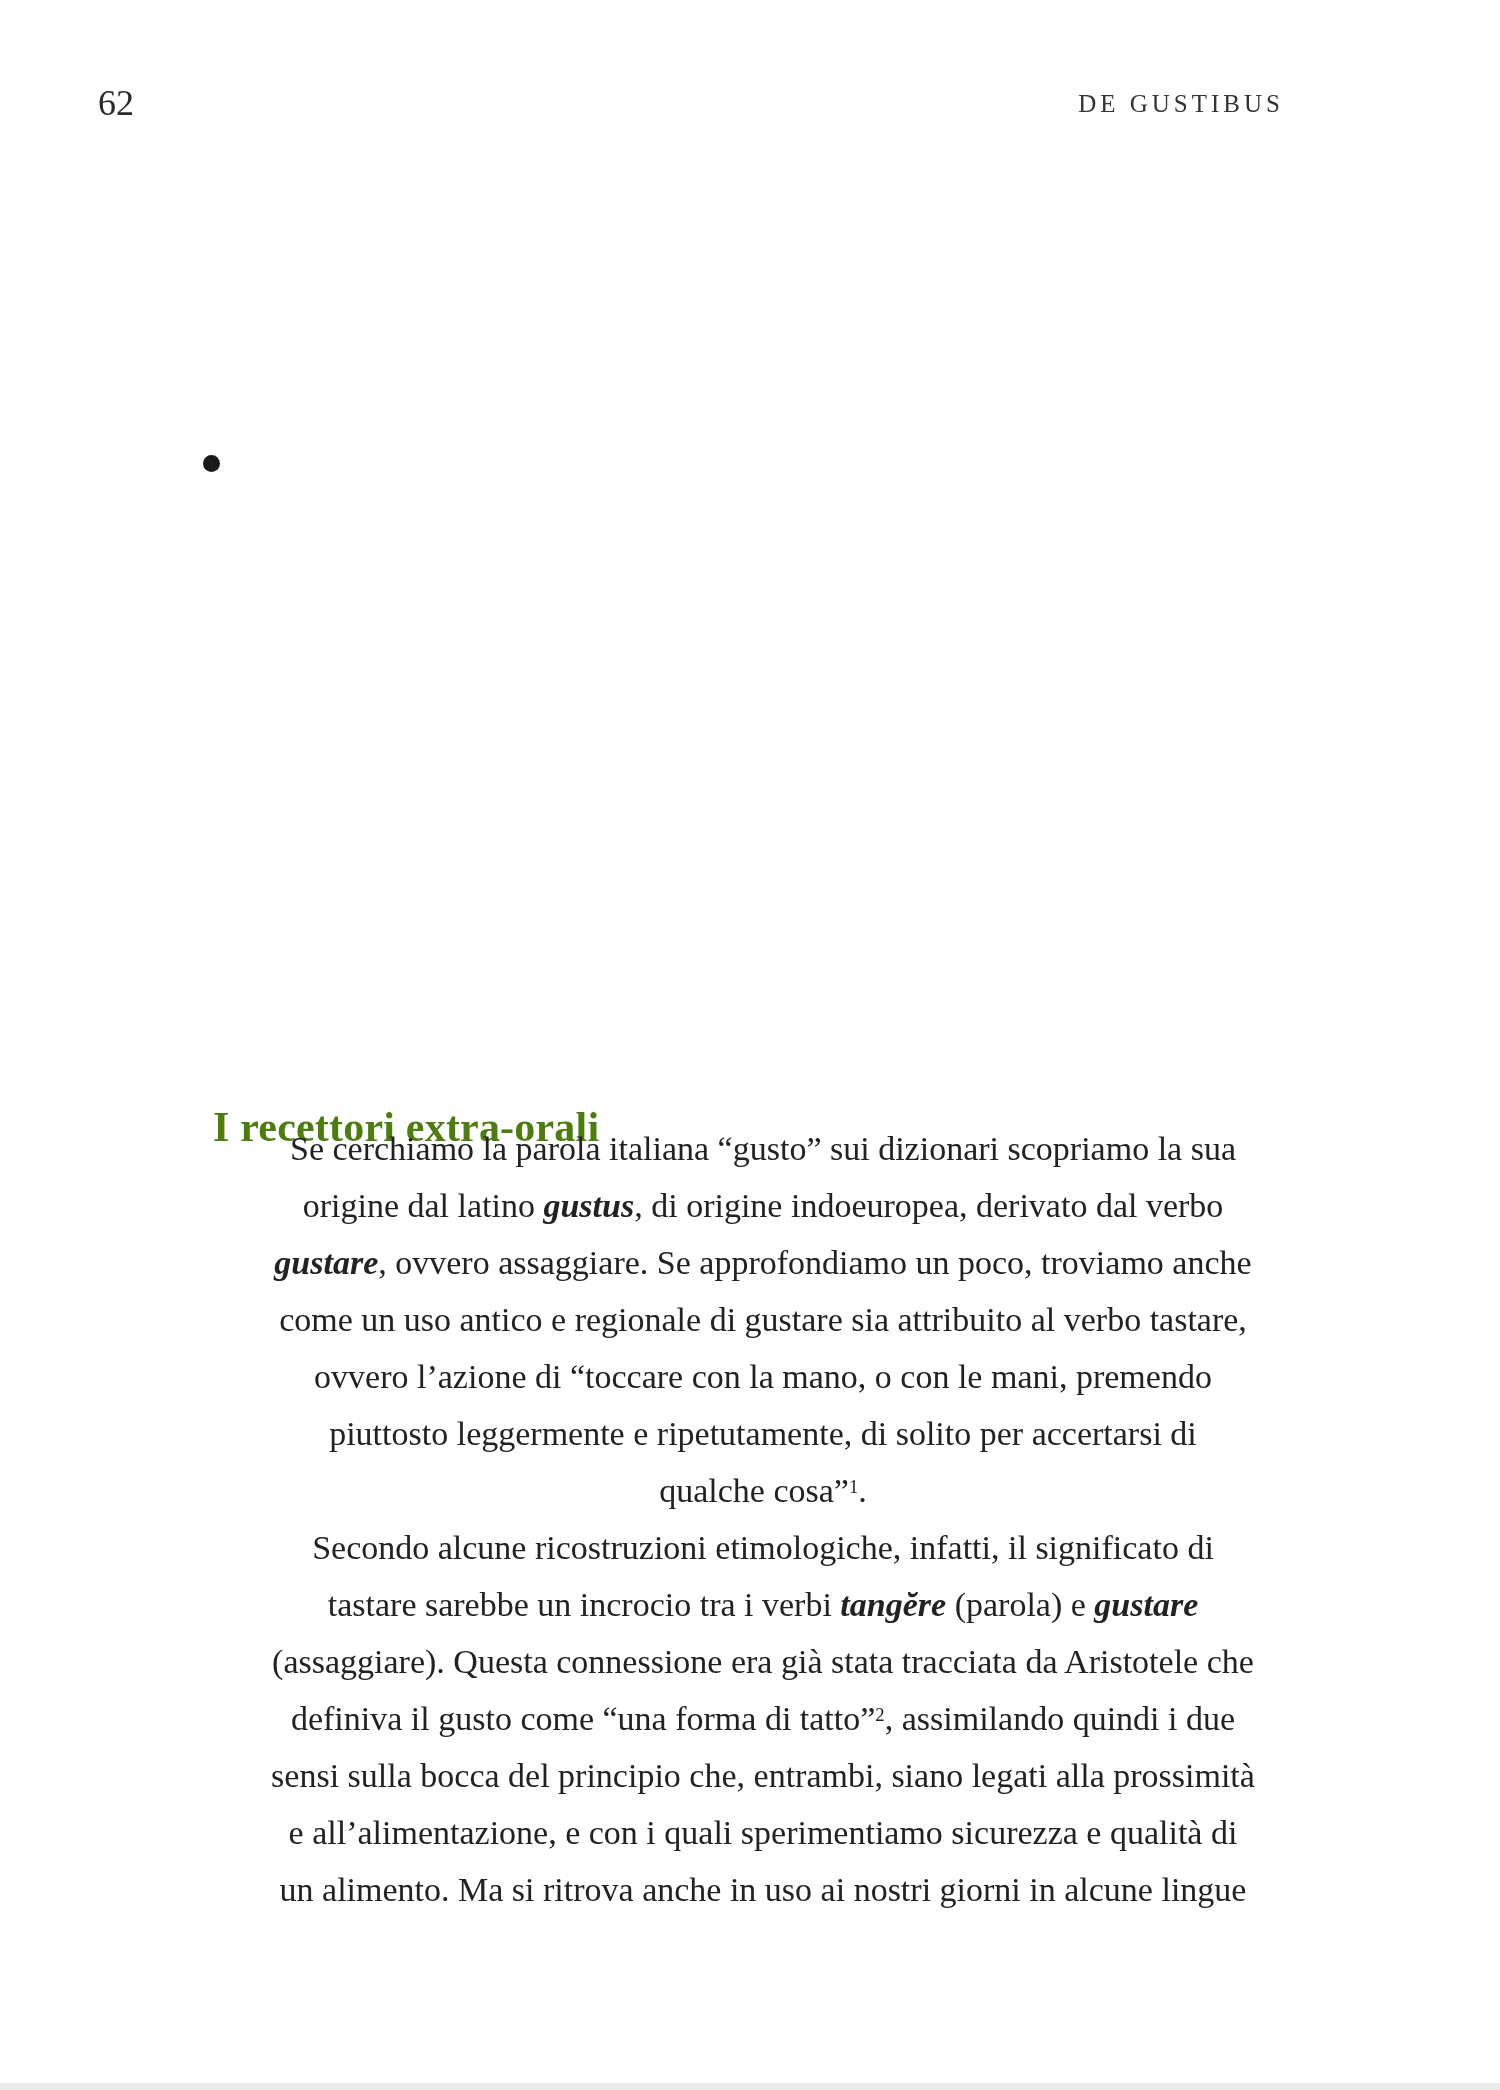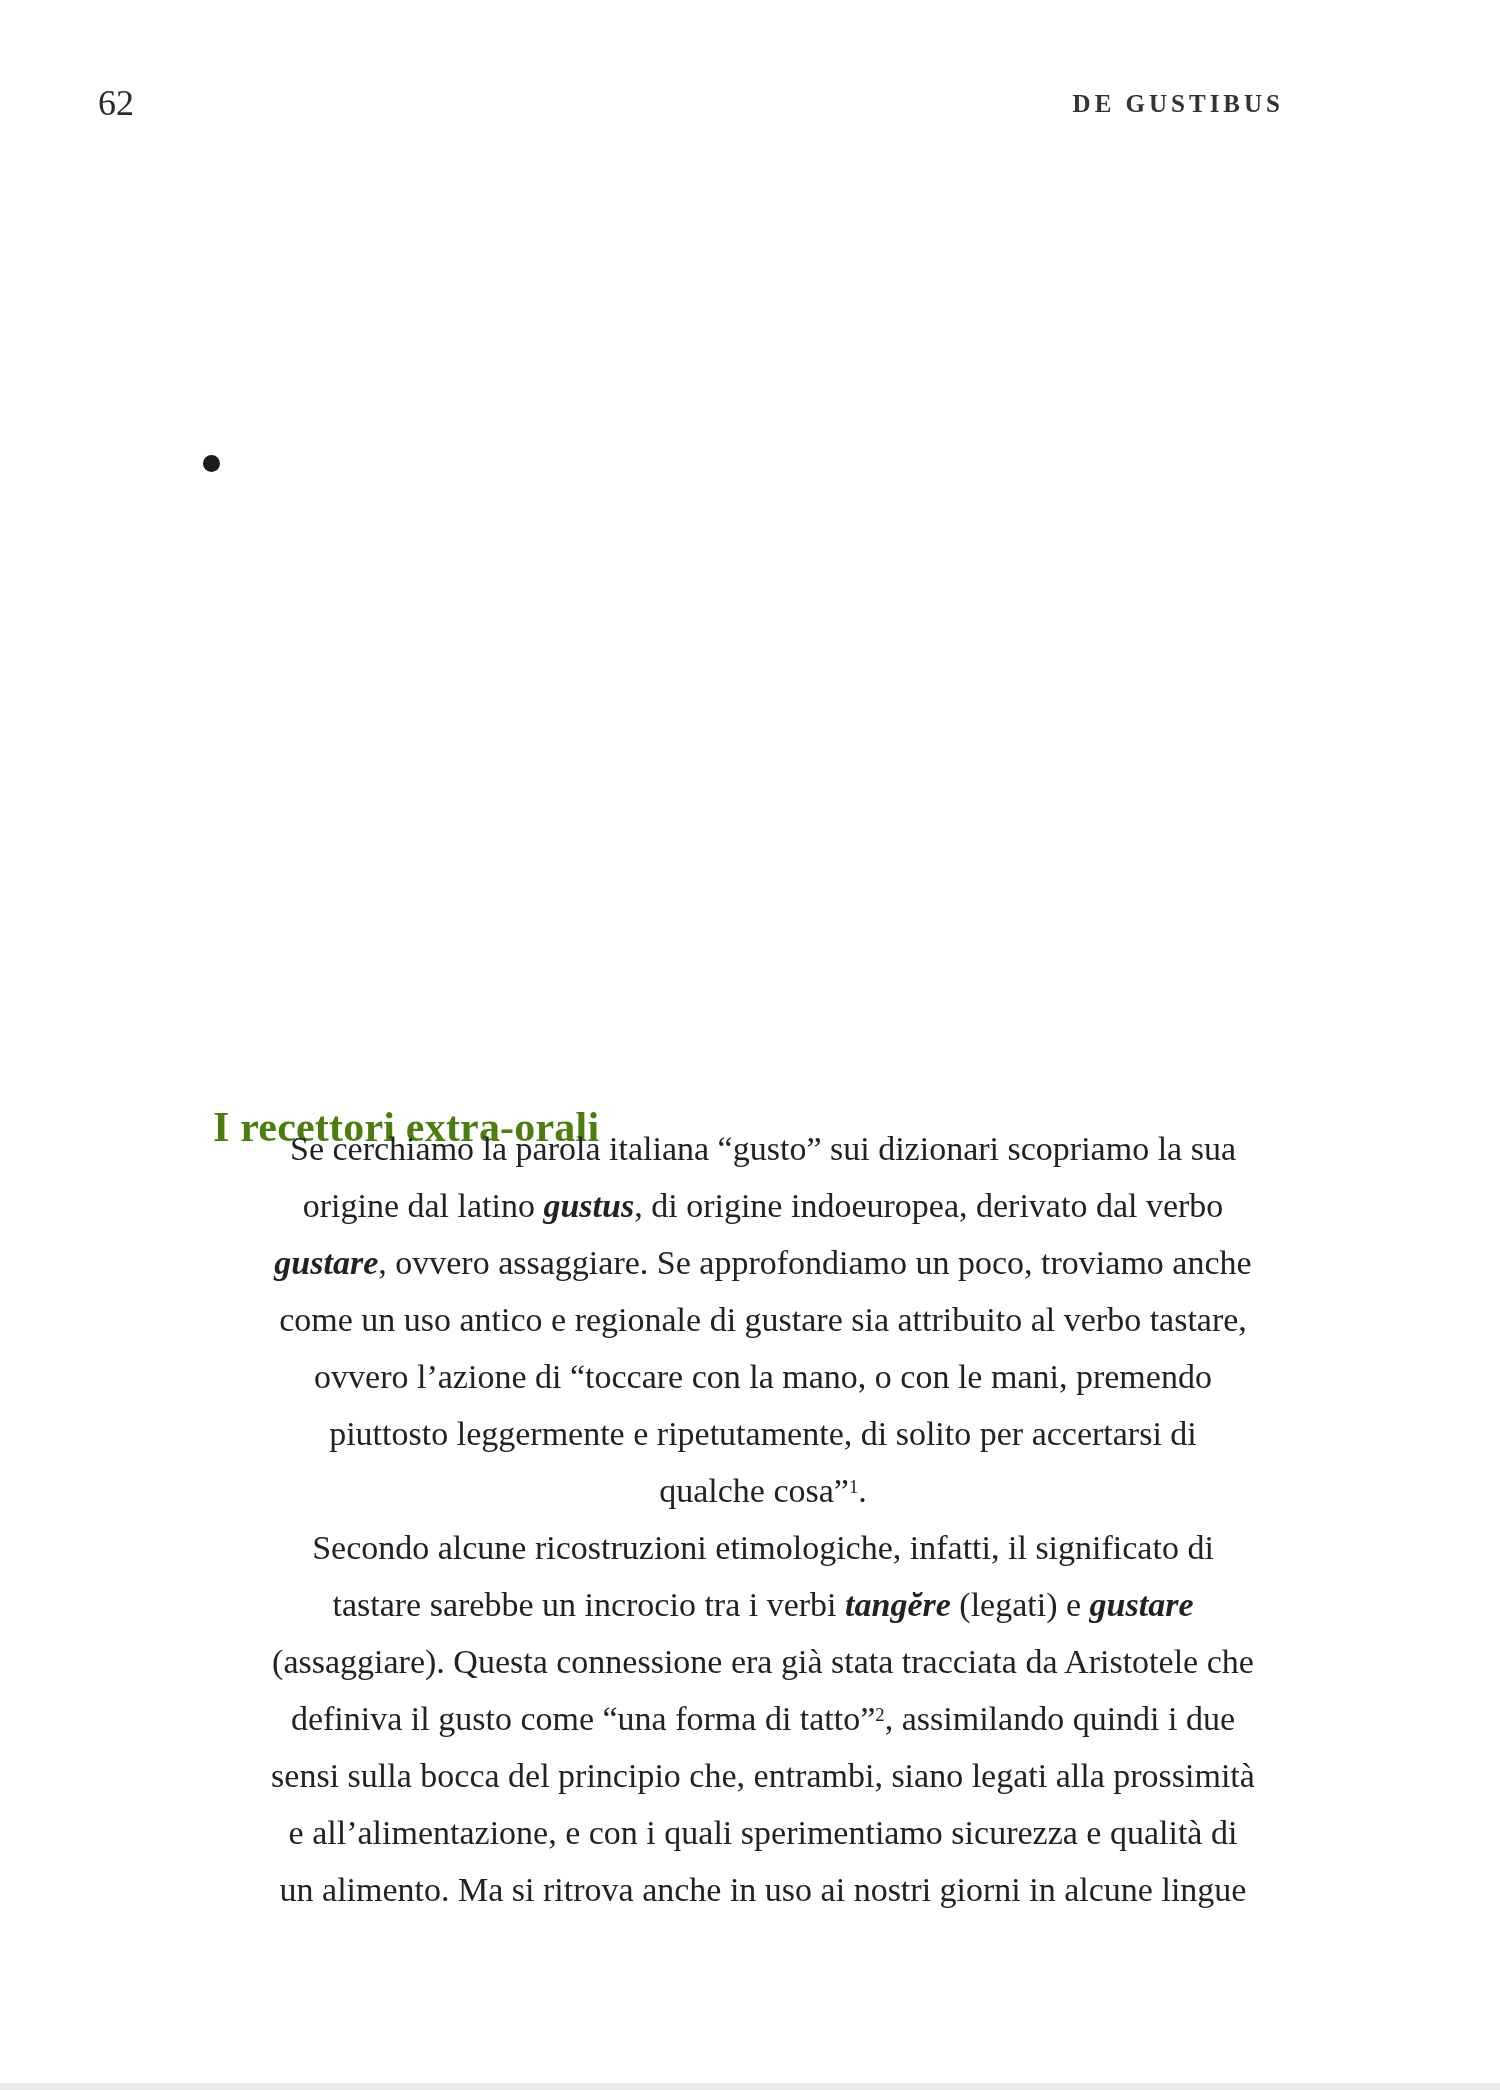--- a/index.html
+++ b/index.html
@@ -23,21 +23,21 @@
     font-size: 36px;
     color: #2a2a2a;
   }
   .running-header {
     position: absolute;
     right: 216px;
     top: 90px;
     font-size: 25px;
     letter-spacing: 4px;
     color: #333333;
-    font-weight: 700;
+    font-weight: 400;
   }
   .chapter-title {
     position: absolute;
     left: 212px;
     top: 272px;
     font-size: 88px;
     line-height: 1.1;
     font-weight: 700;
     letter-spacing: -1px;
     color: #1b1b1b;
@@ -109,21 +109,21 @@
 
   <div class="body-text">
       <div class="body-line"><span>Se cerchiamo la parola italiana “gusto” sui dizionari scopriamo la sua</span></div>
       <div class="body-line"><span>origine dal latino </span><span class="it">gustus</span><span>, di origine indoeuropea, derivato dal verbo</span></div>
       <div class="body-line"><span class="it">gustare</span><span>, ovvero assaggiare. Se approfondiamo un poco, troviamo anche</span></div>
       <div class="body-line"><span>come un uso antico e regionale di gustare sia attribuito al verbo tastare,</span></div>
       <div class="body-line"><span>ovvero l’azione di “toccare con la mano, o con le mani, premendo</span></div>
       <div class="body-line"><span>piuttosto leggermente e ripetutamente, di solito per accertarsi di</span></div>
       <div class="body-line"><span>qualche cosa”</span><sup>1</sup><span>.</span></div>
       <div class="body-line"><span>Secondo alcune ricostruzioni etimologiche, infatti, il significato di</span></div>
-      <div class="body-line"><span>tastare sarebbe un incrocio tra i verbi </span><span class="it">tangĕre</span><span> (legati) e </span><span class="it">gustare</span></div>
+      <div class="body-line"><span>tastare sarebbe un incrocio tra i verbi </span><span class="it">tangĕre</span><span> (parola) e </span><span class="it">gustare</span></div>
       <div class="body-line"><span>(assaggiare). Questa connessione era già stata tracciata da Aristotele che</span></div>
       <div class="body-line"><span>definiva il gusto come “una forma di tatto”</span><sup>2</sup><span>, assimilando quindi i due</span></div>
       <div class="body-line"><span>sensi sulla bocca del principio che, entrambi, siano legati alla prossimità</span></div>
       <div class="body-line"><span>e all’alimentazione, e con i quali sperimentiamo sicurezza e qualità di</span></div>
       <div class="body-line"><span>un alimento. Ma si ritrova anche in uso ai nostri giorni in alcune lingue</span></div>
     </div>
 
   <div class="bottom-strip"></div>
 </div>
 

